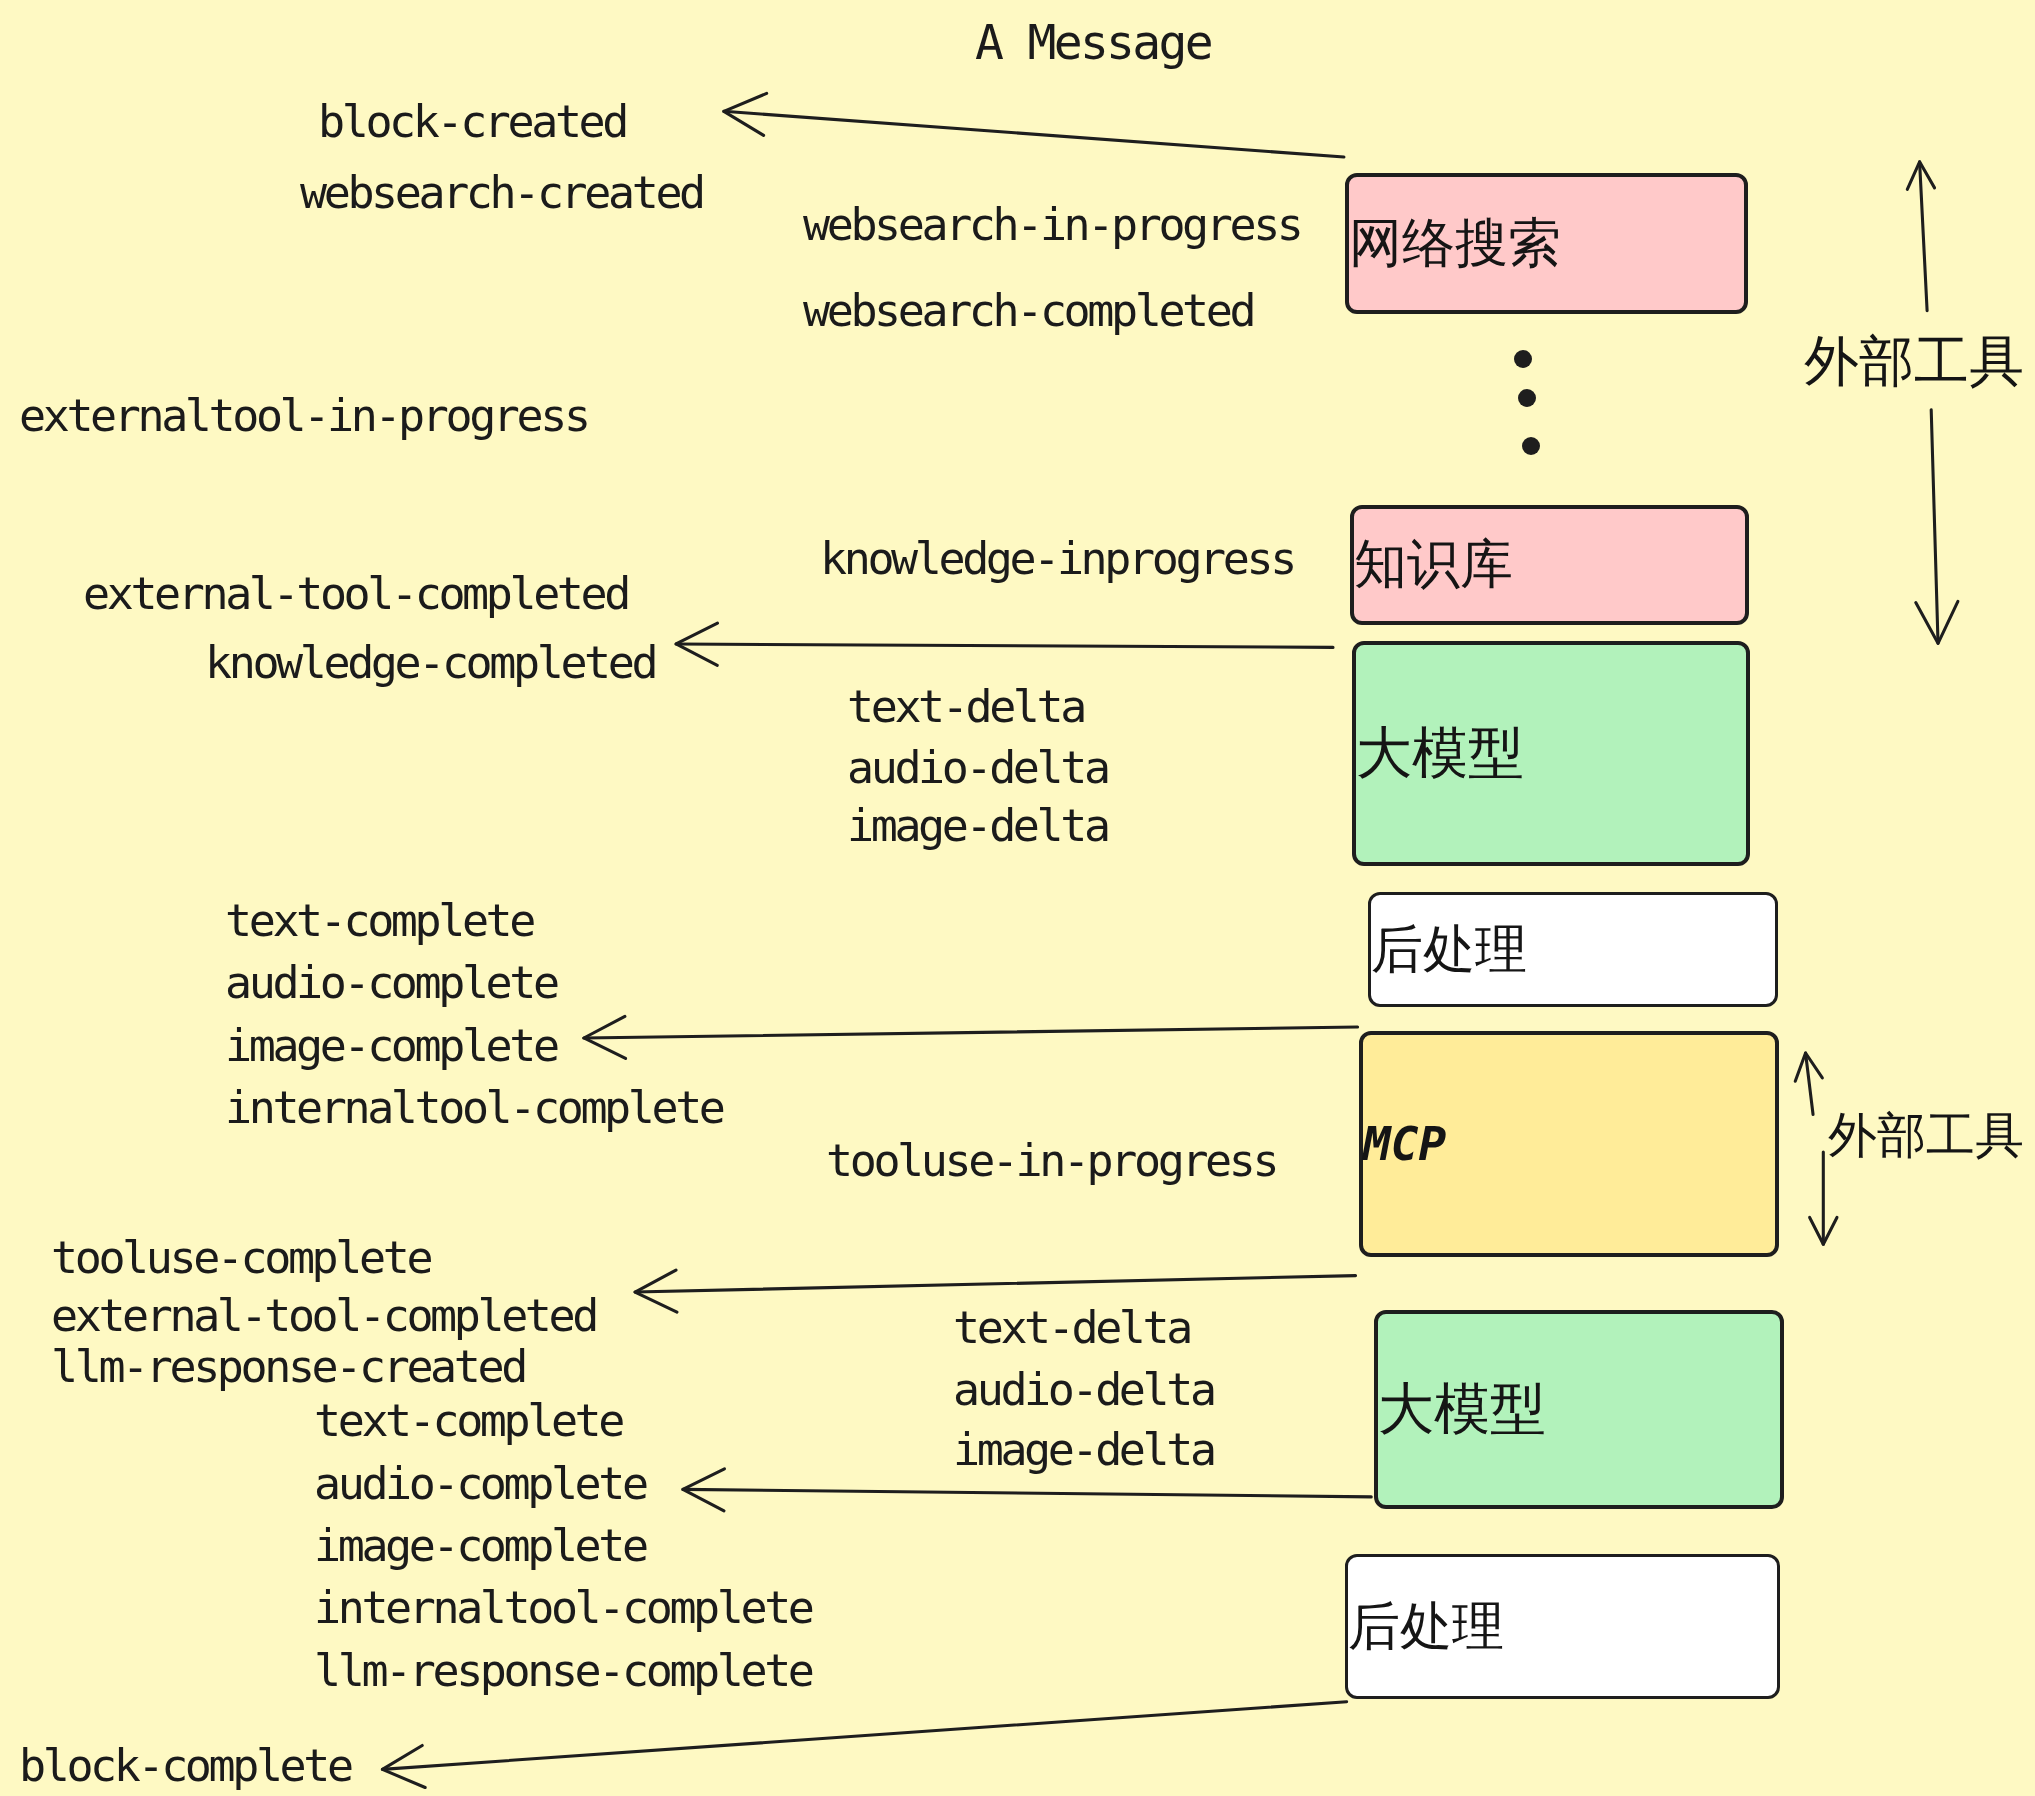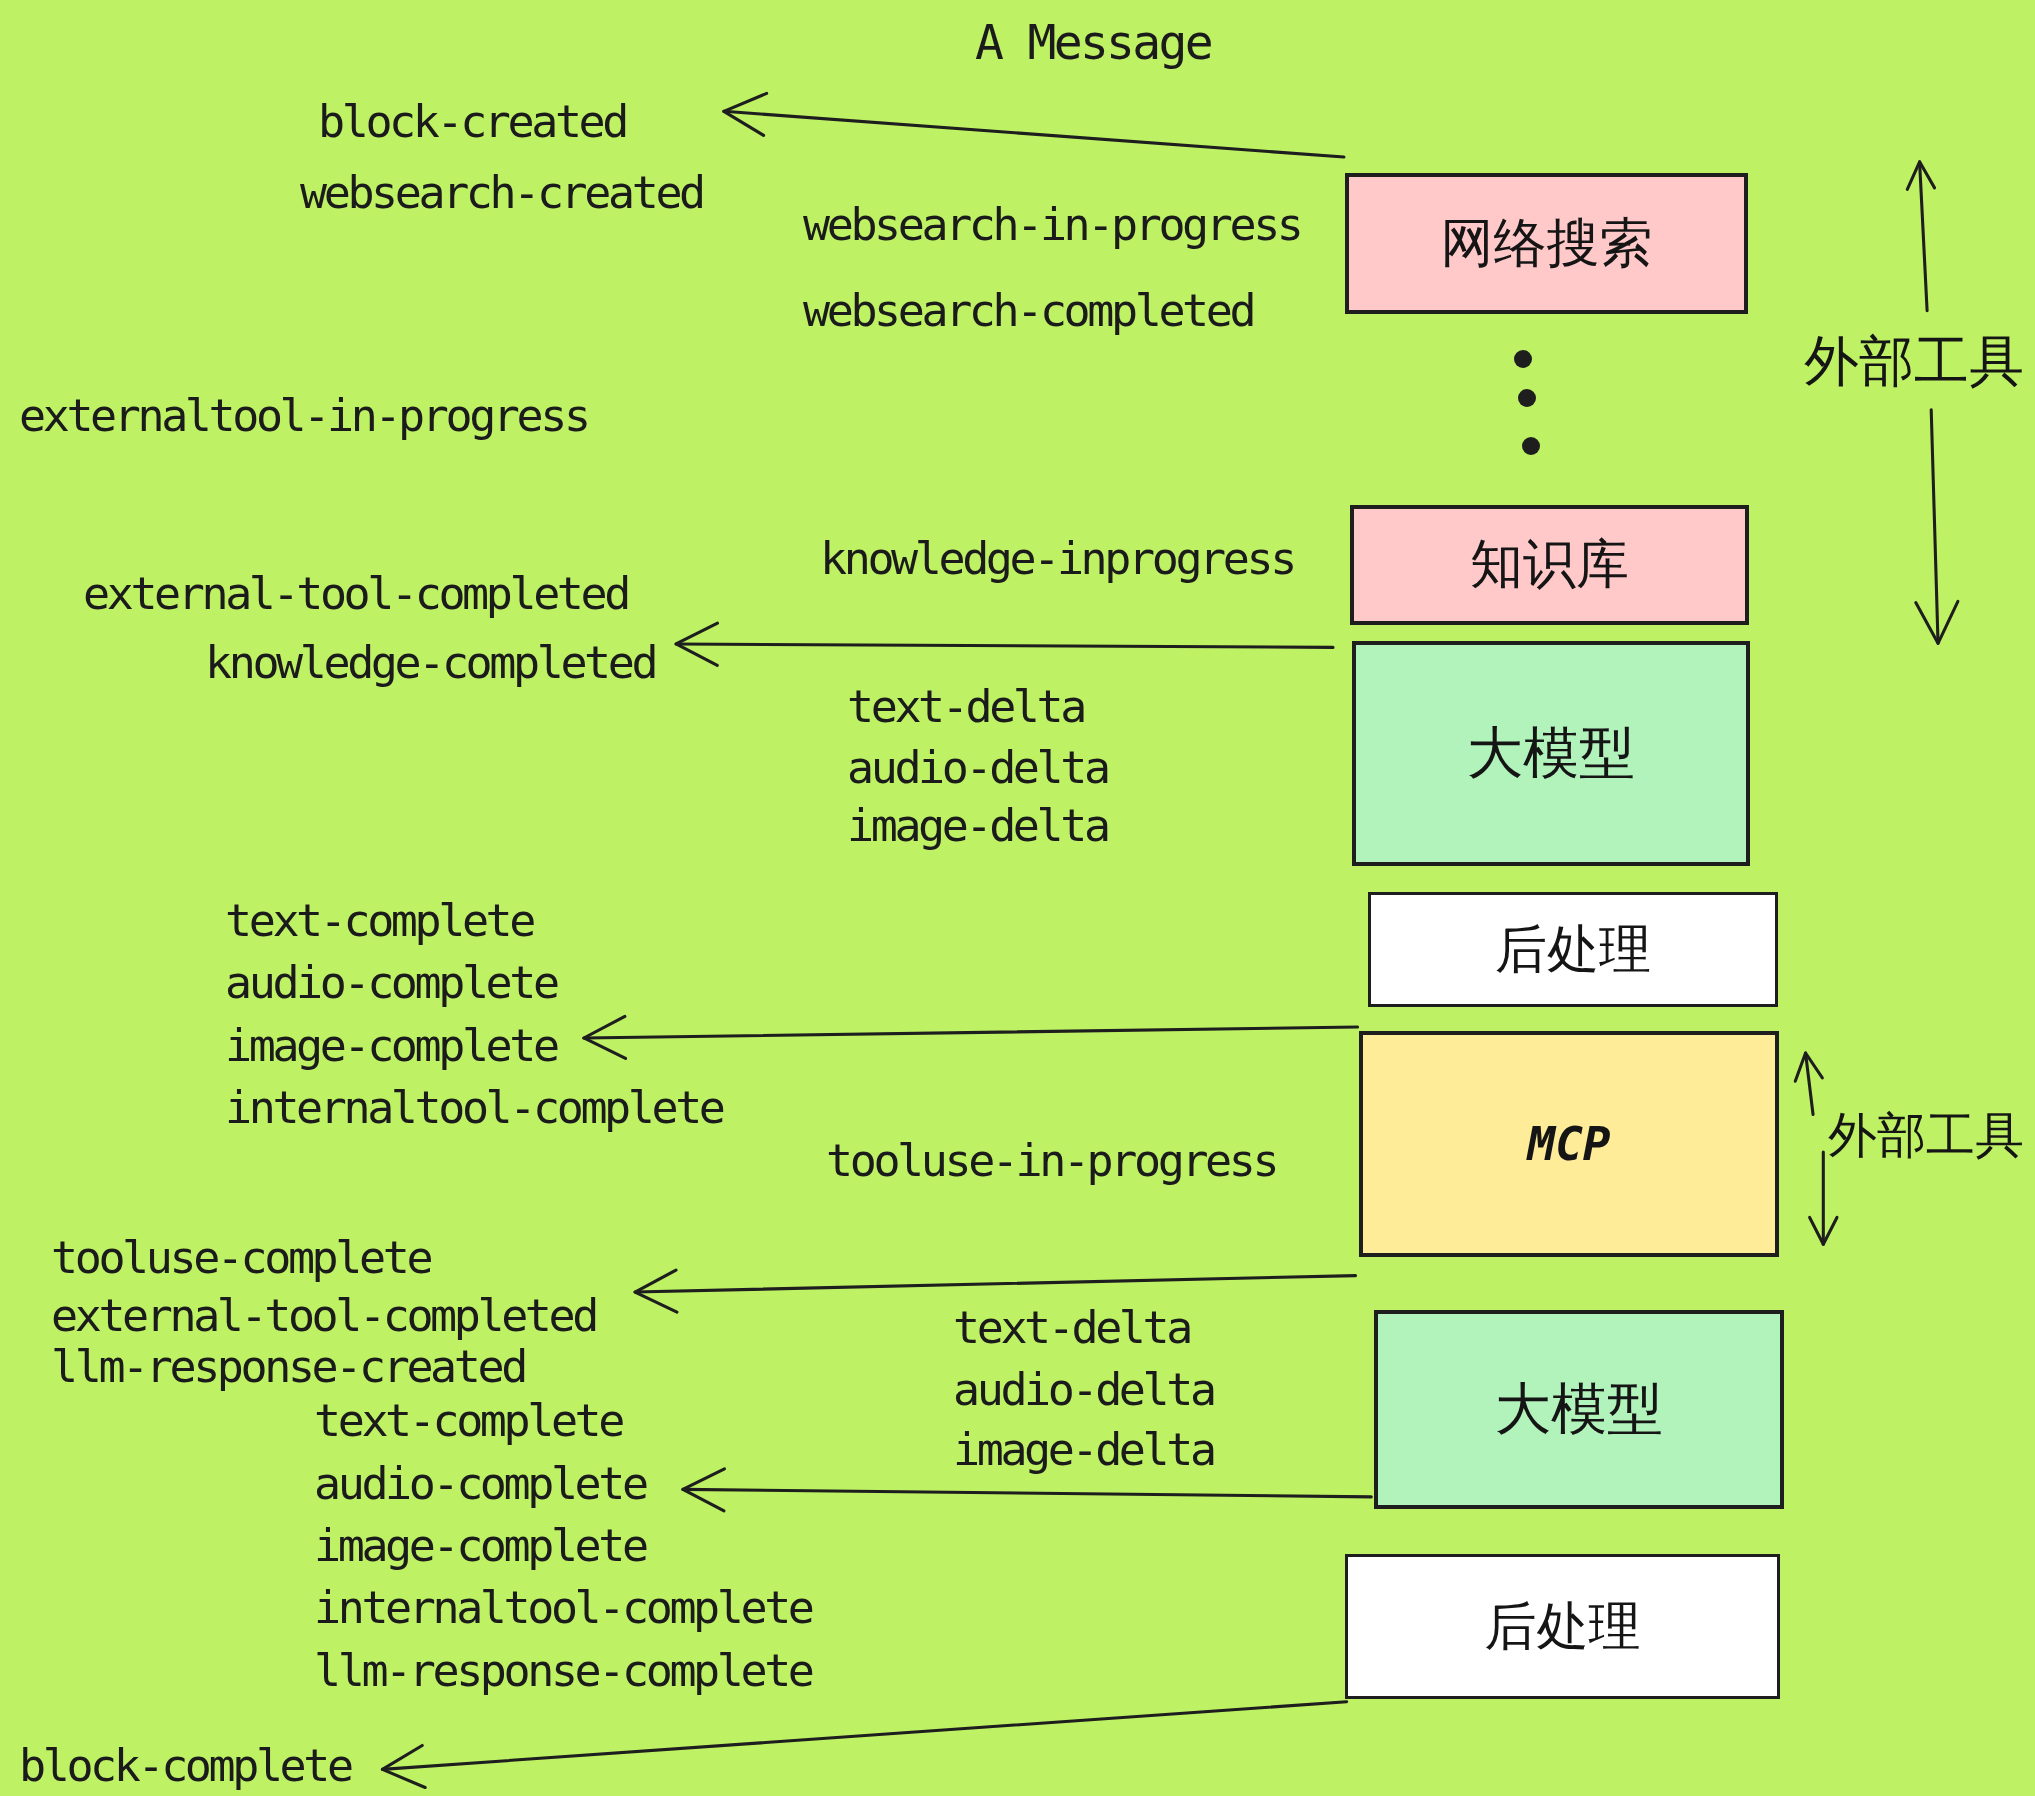--- a/index.html
+++ b/index.html
@@ -1,38 +1,38 @@
 <!DOCTYPE html>
 <html style="font-size:11px"><head>
 <meta charset="utf-8">
 <style>
   html,body{margin:0;padding:0;background:#ffffff;}
   #canvas{
     position:relative;
     width:2035px;height:1796px;
-    background:#bef264;
+    background:#fef9c3;
     overflow:hidden;
     font-family:"DejaVu Sans Mono","Liberation Mono",monospace;
   }
   #arrow-layer{position:absolute;left:0;top:0;width:2035px;height:1796px;z-index:1;}
   .diagram-title{
     position:absolute;z-index:2;
     font-size:48px;letter-spacing:-2.7px;color:#1b1b1b;white-space:nowrap;
     transform:translate(-50%,-50%);
   }
   .event-label{
     position:absolute;z-index:2;
     font-size:45px;letter-spacing:-3.4px;color:#1b1b1b;white-space:nowrap;
     transform:translateY(-54%);
   }
   .flow-box{
     position:absolute;z-index:2;
     box-sizing:border-box;
-    display:flex;align-items:center;justify-content:center;
-    border-style:solid;border-color:#1e1e1e;border-radius:0;
+    display:flex;align-items:center;
+    border-style:solid;border-color:#1e1e1e;border-radius:12px;
   }
   .box-label{white-space:nowrap;color:#151515;}
   .box-label.cjk{font-family:"DejaVu Sans","Liberation Sans",sans-serif;}
   .box-label.mono{font-family:"DejaVu Sans Mono","Liberation Mono",monospace;font-weight:bold;}
   .side-label{
     position:absolute;z-index:2;
     font-family:"DejaVu Sans","Liberation Sans",sans-serif;
     color:#151515;white-space:nowrap;transform:translate(-50%,-50%);
   }
   .ellipsis-dot{

